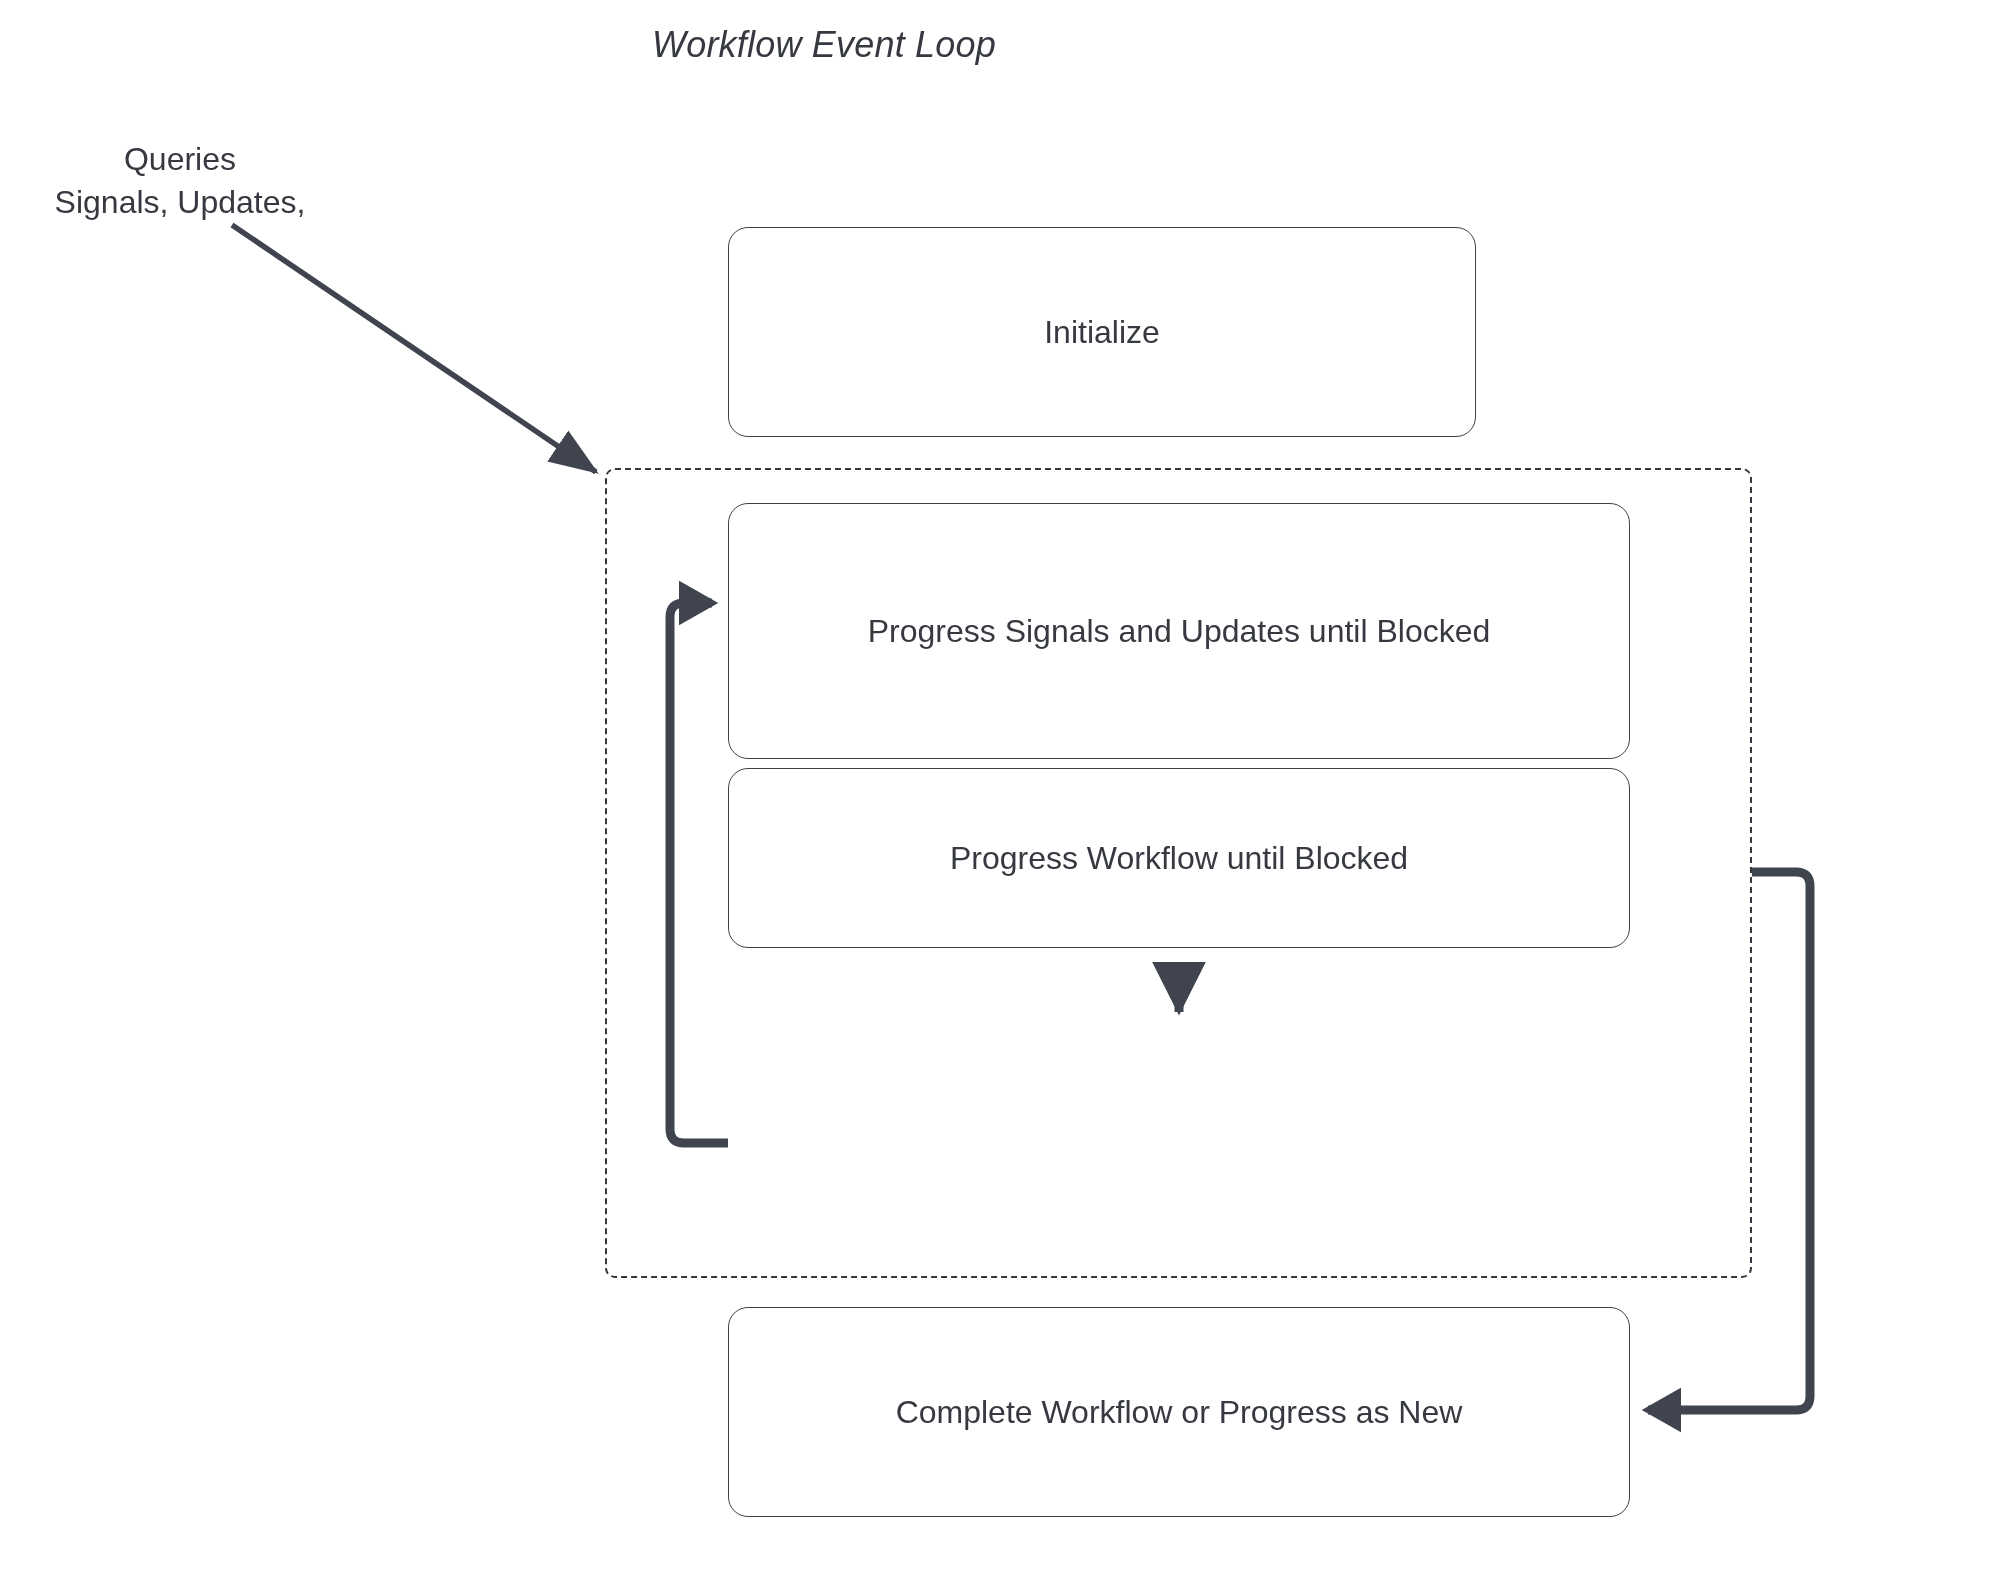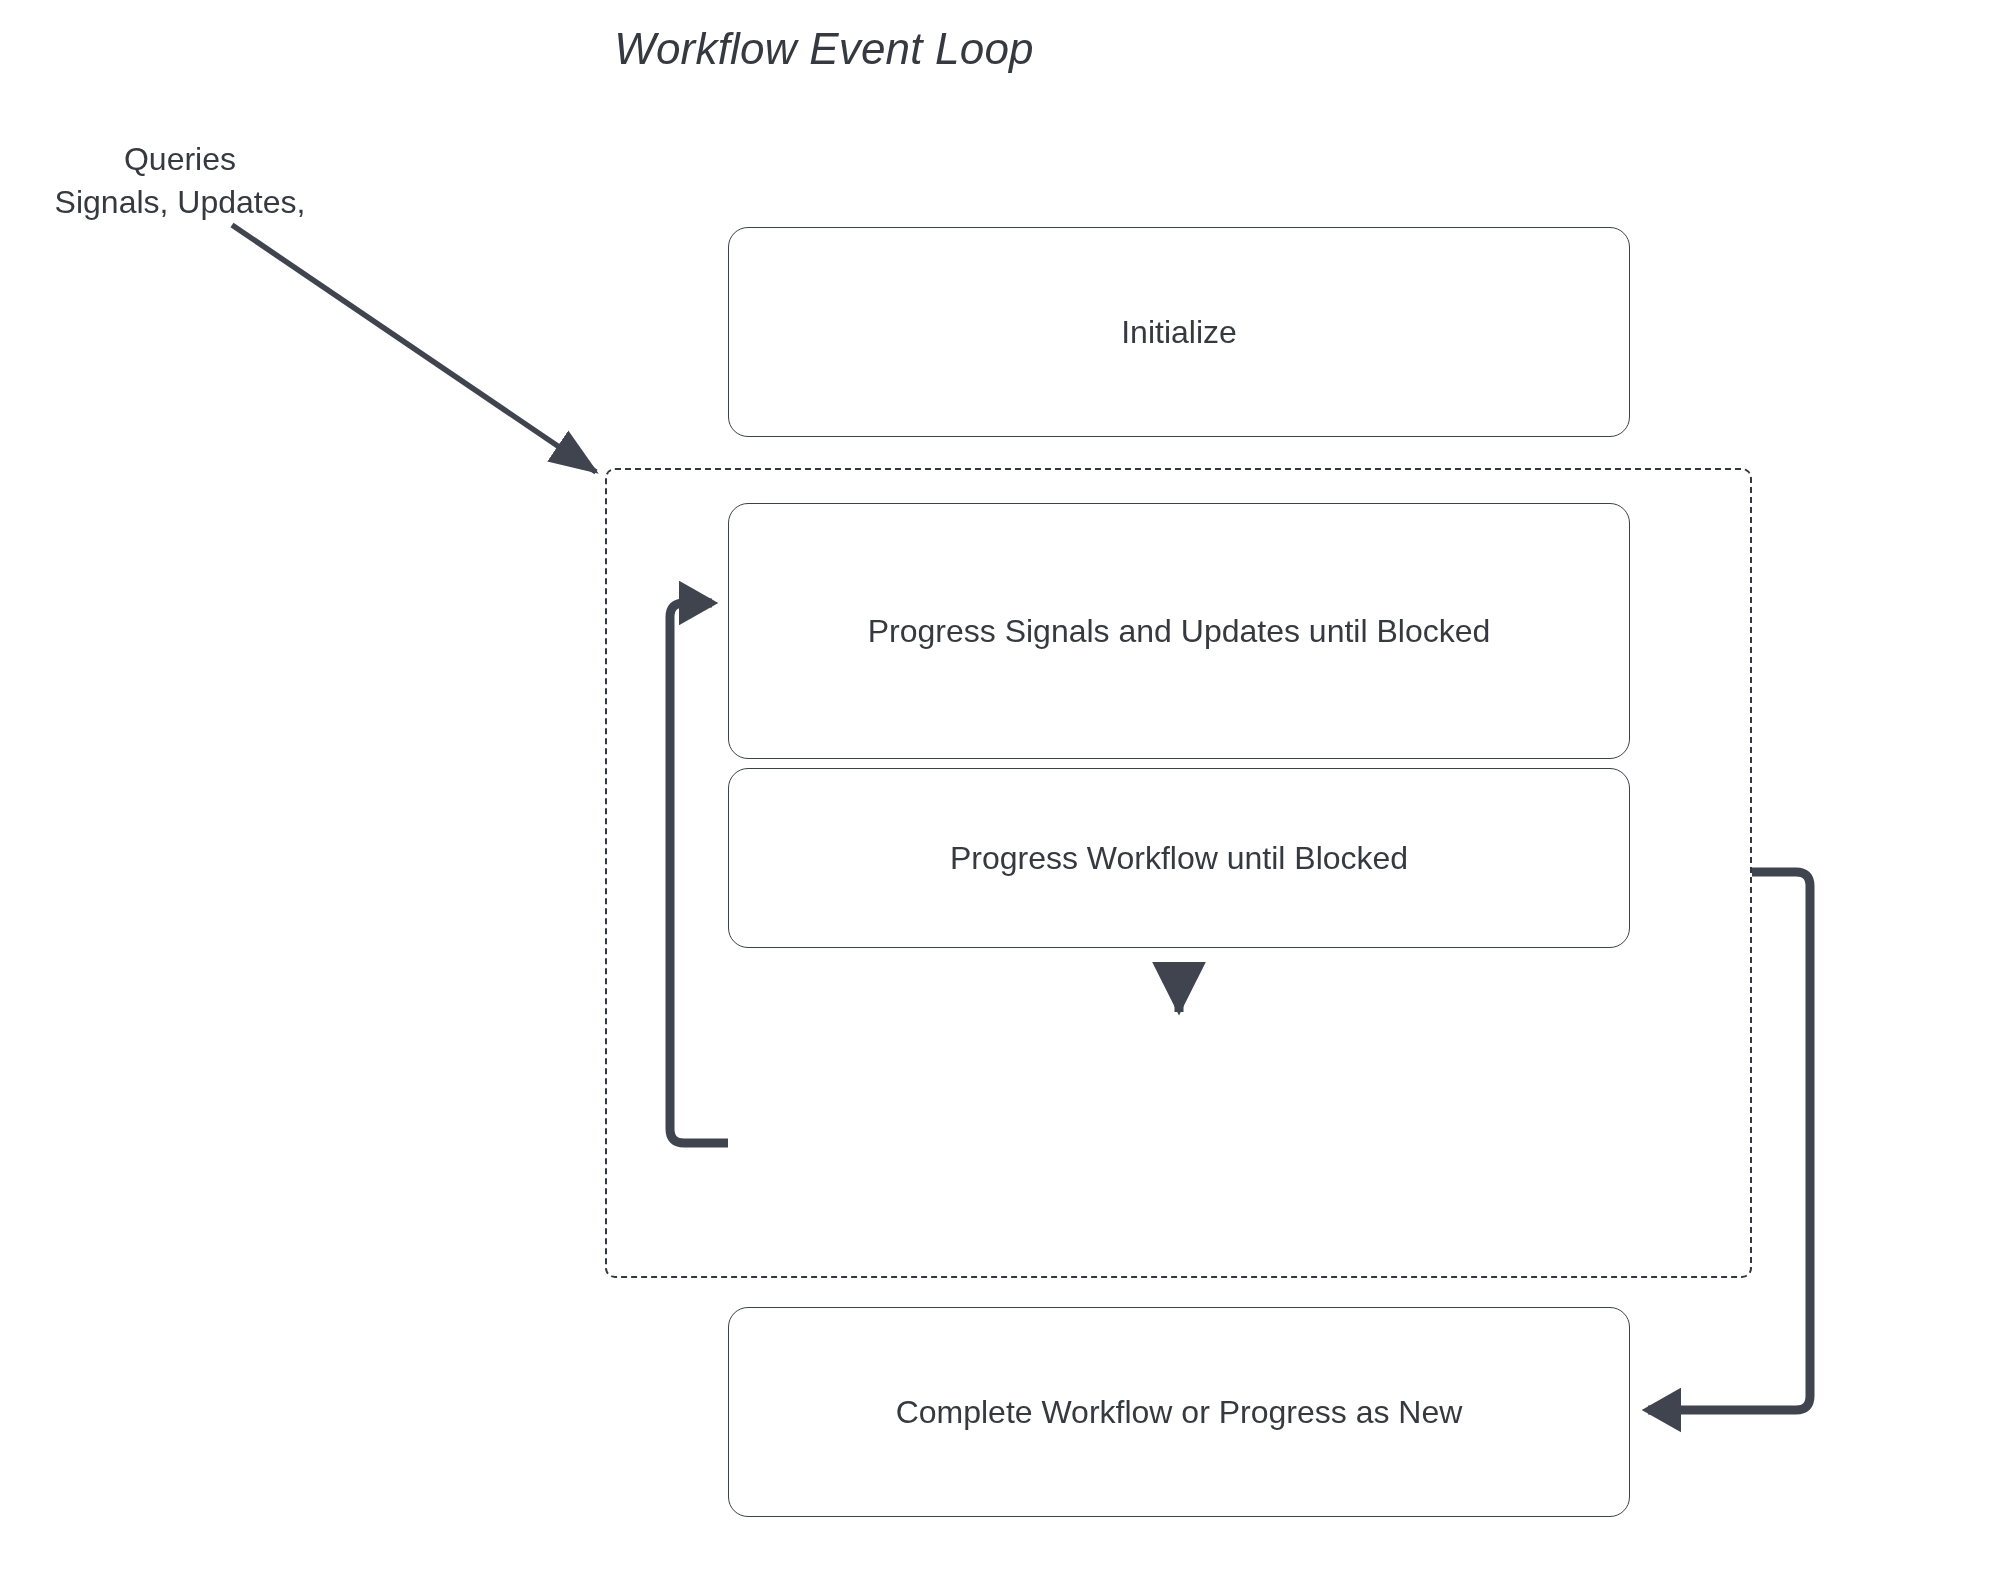--- a/index.html
+++ b/index.html
@@ -20,21 +20,21 @@
   }
 
   
   .diagram-title {
     position: absolute;
     left: 0;
     top: 24px;
     width: 1648px;
     text-align: center;
     font-style: italic;
-    font-size: 44px;
+    font-size: 36px;
     color: #36393f;
     letter-spacing: 0.2px;
     white-space: nowrap;
   }
 
   
   .ext-label {
     position: absolute;
     left: 20px;
     top: 138px;
@@ -57,21 +57,21 @@
     justify-content: center;
   }
   .node-label {
     font-size: 32px;
     color: #36393f;
     text-align: center;
     white-space: nowrap;
     line-height: 1.2;
   }
 
-  #node-initialize      { left: 728px; top: 227px;  width: 902px; height: 210px; }
+  #node-initialize      { left: 728px; top: 227px;  width: 748px; height: 210px; }
   #node-progress-signals{ left: 728px; top: 503px;  width: 902px; height: 256px; }
   #node-progress-wf     { left: 728px; top: 768px;  width: 902px; height: 180px; }
   #node-execute-queries { left: 728px; top: 1035px; width: 902px; height: 210px; }
   #node-complete        { left: 728px; top: 1307px; width: 902px; height: 210px; }
 
   
   .loop-container {
     position: absolute;
     box-sizing: border-box;
     left: 605px;

